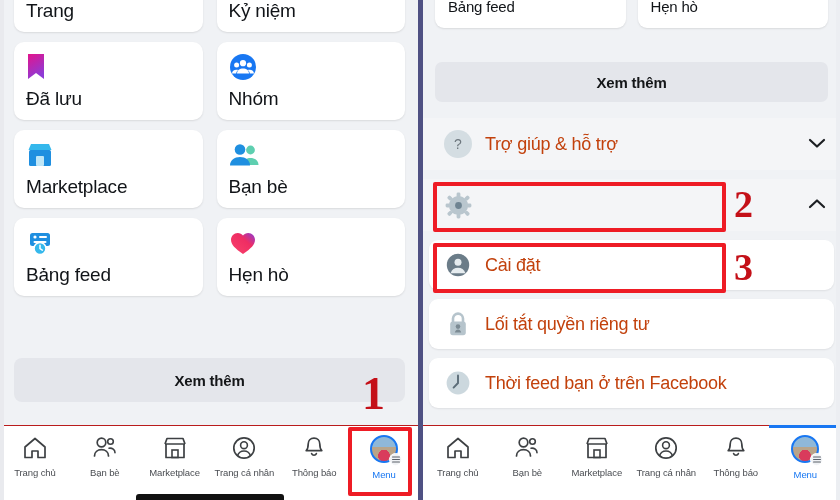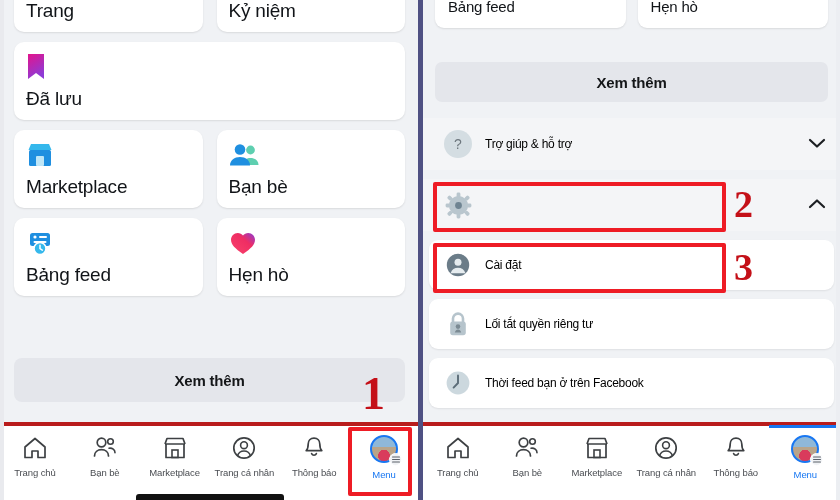--- a/index.html
+++ b/index.html
@@ -41,21 +41,21 @@
     position:absolute;left:14px;width:391px;height:44px;
     background:#e4e6eb;border-radius:8px;
     display:flex;align-items:center;justify-content:center;
     font-size:15px;font-weight:bold;color:#151719;letter-spacing:-.2px;
   }
   .seemore-left{top:358px;}
 
   
   .botnav{
     position:absolute;left:0;bottom:0;width:100%;height:74px;
-    background:#ffffff;border-top:4px solid #b91c1c;
+    background:#ffffff;border-top:1px solid #b91c1c;
     display:flex;align-items:flex-start;z-index:20;
   }
   .botnav .nv{
     flex:1 1 0;display:flex;flex-direction:column;align-items:center;
     padding-top:9px;position:relative;
   }
   .botnav .nv .lb{
     margin-top:6px;font-size:9.5px;color:#4a4d52;white-space:nowrap;letter-spacing:-.1px;
   }
   .botnav .nv.active .lb{color:#1877f2;}
@@ -85,21 +85,21 @@
 
   .rowlist{position:absolute;left:0;top:118px;width:417px;}
   .lrow{
     position:relative;margin:0 6px 9px 6px;height:50px;
     background:#ffffff;border-radius:9px;
     box-shadow:0 1px 2px rgba(0,0,0,.08);
     display:flex;align-items:center;padding:0 14px 0 14px;box-sizing:border-box;
   }
   .lrow.flat{background:#f4f5f7;box-shadow:none;border-radius:0;margin:0 0 9px 0;height:52px;padding-left:20px;}
   .lrow .rowic{width:30px;height:30px;flex:0 0 30px;display:flex;align-items:center;justify-content:center;margin-right:12px;}
-  .lrow .rowlb{font-size:12px;color:#000000;letter-spacing:-.25px;white-space:nowrap;}
+  .lrow .rowlb{font-size:18px;color:#c2410c;letter-spacing:-.25px;white-space:nowrap;}
   .lrow .chev{position:absolute;right:14px;top:50%;transform:translateY(-50%);}
 
   .circ{width:28px;height:28px;border-radius:50%;background:#ced7dd;display:flex;align-items:center;justify-content:center;}
   .circ.lighter{background:#d4dde2;}
 
   
   .redbox{position:absolute;border:4px solid #ee1c25;box-sizing:border-box;z-index:35;border-radius:2px;}
   .rednum{
     position:absolute;z-index:36;color:#c41018;
     font-family:"Liberation Serif","DejaVu Serif",serif;
@@ -133,20 +133,34 @@
                 <defs>
                   <linearGradient id="bk" x1="0" y1="0" x2="0.4" y2="1">
                     <stop offset="0" stop-color="#e3148c"></stop>
                     <stop offset="1" stop-color="#8e3bd6"></stop>
                   </linearGradient>
                 </defs>
                 <path d="M2 1 h16 v25 l-8-6 -8 6 Z" fill="url(#bk)"></path>
               </svg>
           </div>
           <div class="tile-lb">Đã lưu</div>
+        </div>
+        <div class="tile">
+          <div class="tile-ic">
+            <svg width="28" height="28" viewBox="0 0 28 28">
+                <circle cx="14" cy="14" r="13" fill="#1877f2"></circle>
+                <circle cx="14" cy="10.2" r="3.1" fill="#fff"></circle>
+                <circle cx="7.6" cy="12" r="2.5" fill="#fff"></circle>
+                <circle cx="20.4" cy="12" r="2.5" fill="#fff"></circle>
+                <path d="M8 20.5c0-3.3 2.7-5.1 6-5.1s6 1.8 6 5.1z" fill="#fff"></path>
+                <path d="M3 20.5c0-2.4 1.9-3.8 4.4-3.8 .7 0 1.3.1 1.9.3-1.3 1-2 2.1-2.1 3.5z" fill="#fff"></path>
+                <path d="M25 20.5c0-2.4-1.9-3.8-4.4-3.8-.7 0-1.3.1-1.9.3 1.3 1 2 2.1 2.1 3.5z" fill="#fff"></path>
+              </svg>
+          </div>
+          <div class="tile-lb">Nhóm</div>
         </div>
       </div>
 
       <div class="grid-row">
         <div class="tile">
           <div class="tile-ic">
             <svg width="28" height="26" viewBox="0 0 28 26">
                 <path d="M2.5 8 L5 2 h18 l2.5 6 z" fill="#35b8ec"></path>
                 <rect x="3" y="8" width="22" height="16" rx="1.5" fill="#1f8fe0"></rect>
                 <rect x="10" y="14" width="8" height="10" rx="1" fill="#bfe6f7"></rect>

